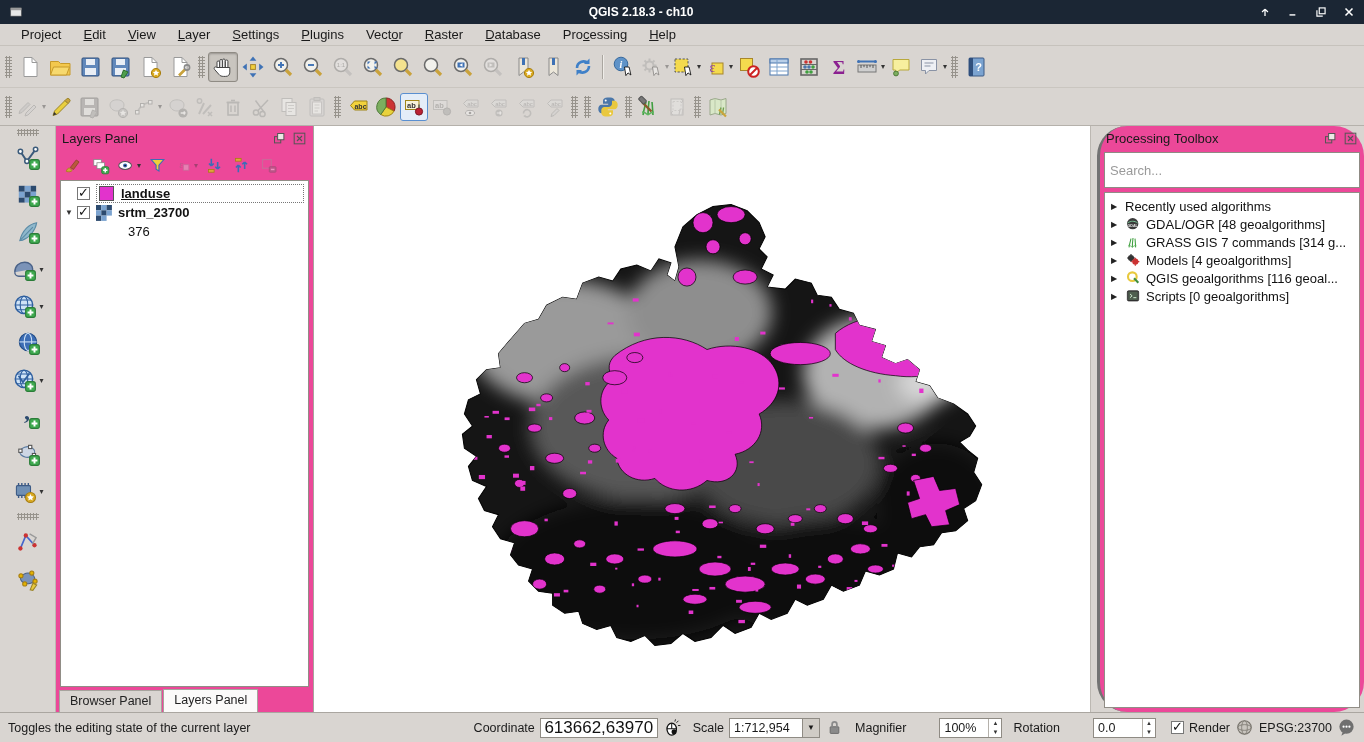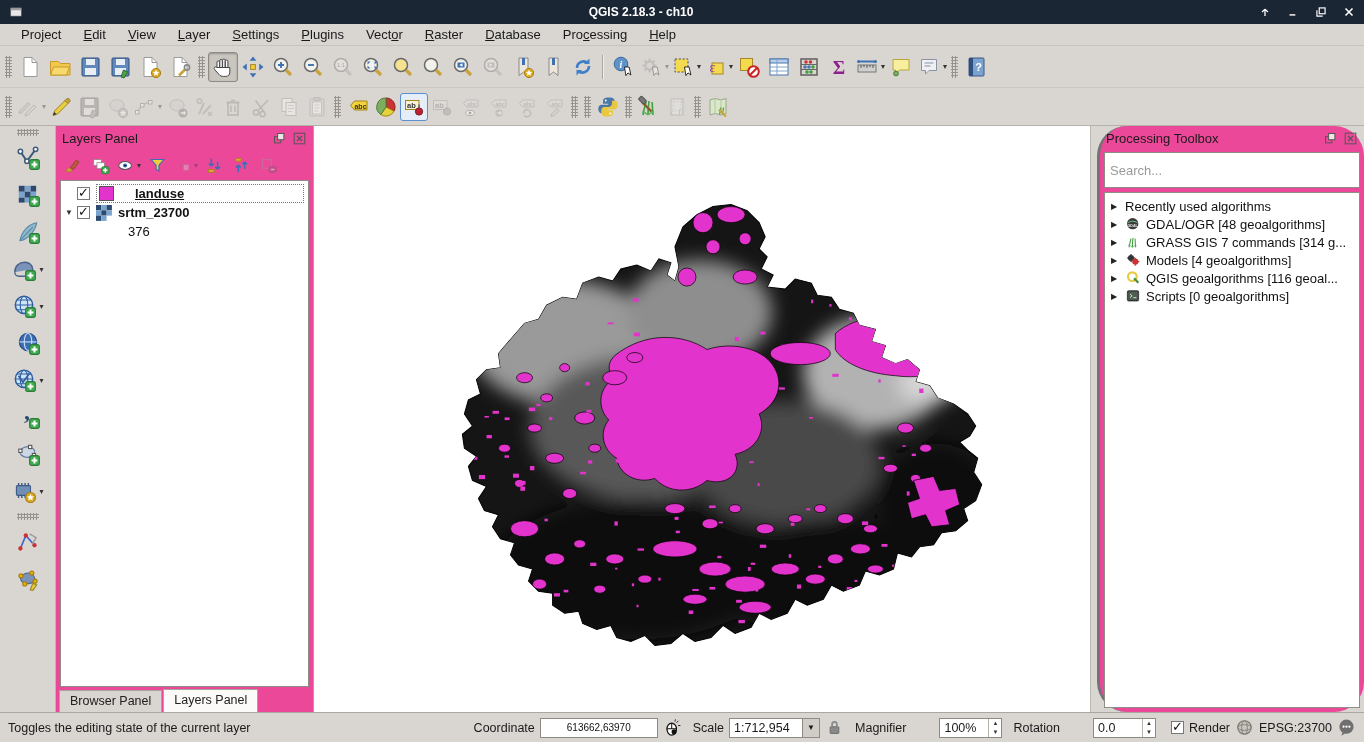--- a/index.html
+++ b/index.html
@@ -71,21 +71,21 @@
   .proc-search::placeholder { color:#9a9a9a; }
   .proc-tree { flex:1; margin:0 4px 4px; background:#fff; border:1px solid #918d86; padding-top:4px; }
   .proc-row { display:flex; align-items:center; height:18px; font-size:13px; color:#111; padding-left:6px; gap:5px; white-space:nowrap; overflow:hidden;}
   .proc-exp { font-size:8px; color:#222; width:9px; }
   .proc-ico { width:16px; height:16px; display:inline-flex; flex:none; }
   .proc-ico svg { width:100%; height:100%; }
   
   .statusbar { height:30px; background:#d9d5d1; border-top:1px solid #aaa6a0; display:flex; align-items:center; padding:0 8px; font-size:12.5px; color:#1a1a1a; gap:5px; }
   .sb-msg { flex:none; }
   .sb-label { margin-left:6px; }
-  .sb-input { height:20px; border:1px solid #8f8b84; background:#fff; font-size:10px; text-align:center; font-family:inherit; color:#111; }
+  .sb-input { height:20px; border:1px solid #8f8b84; background:#fff; font-size:17px; text-align:center; font-family:inherit; color:#111; }
   .sb-coord { width:118px; }
   .sb-combo { display:flex; align-items:center; height:20px; border:1px solid #8f8b84; background:#fff; }
   .sb-combo .val { width:72px; padding:0 4px; }
   .sb-combo .arrow { width:17px; height:18px; background:#d0ccc6; border-left:1px solid #8f8b84; font-size:8px; display:flex; align-items:center; justify-content:center; }
   .sb-spin { display:flex; height:20px; border:1px solid #8f8b84; background:#fff;margin-left:28px; }
   .sb-spin .val { width:48px; padding:0 4px; display:flex; align-items:center; }
   .sb-spin .arrows { width:13px; display:flex; flex-direction:column; border-left:1px solid #b5b1ab; }
   .sb-spin .arrows span { flex:1; font-size:6px; display:flex; align-items:center; justify-content:center; color:#333; }
   .sb-ico { width:19px; height:19px; display:inline-flex; }
   .sb-ico svg { width:100%; height:100%; }
@@ -910,21 +910,21 @@
               <rect x="13" y="13.5" width="8.5" height="7" rx="1" fill="#e05555" stroke="#a03030"></rect>
               <path d="M15 17h4.5" stroke="#fff" stroke-width="1.8"></path>
             </svg>
           </span>
         </div>
       </div>
     <div class="tree-wrap" id="layerTree">
         <div class="lyr-row">
           <span class="lyr-exp"></span>
           <span class="lyr-cb on"></span>
-          <span class="sel-box" style="display: flex; align-items: center; flex: 1 1 0%; gap: 14px;">
+          <span class="sel-box" style="display: flex; align-items: center; flex: 1 1 0%;">
             <span class="lyr-swatch" style="background: rgb(226, 51, 204);"></span>
             <span class="lyr-name">landuse</span>
           </span>
         </div>
         <div class="lyr-row">
           <span class="lyr-exp">▼</span>
           <span class="lyr-cb on"></span>
           <span style="display: flex; align-items: center; flex: 1 1 0%;">
             <span class="raster-ico"><svg viewBox="0 0 16 16">
                 <rect x="0" y="0" width="5.3" height="5.3" fill="#2c4a6e"></rect>

